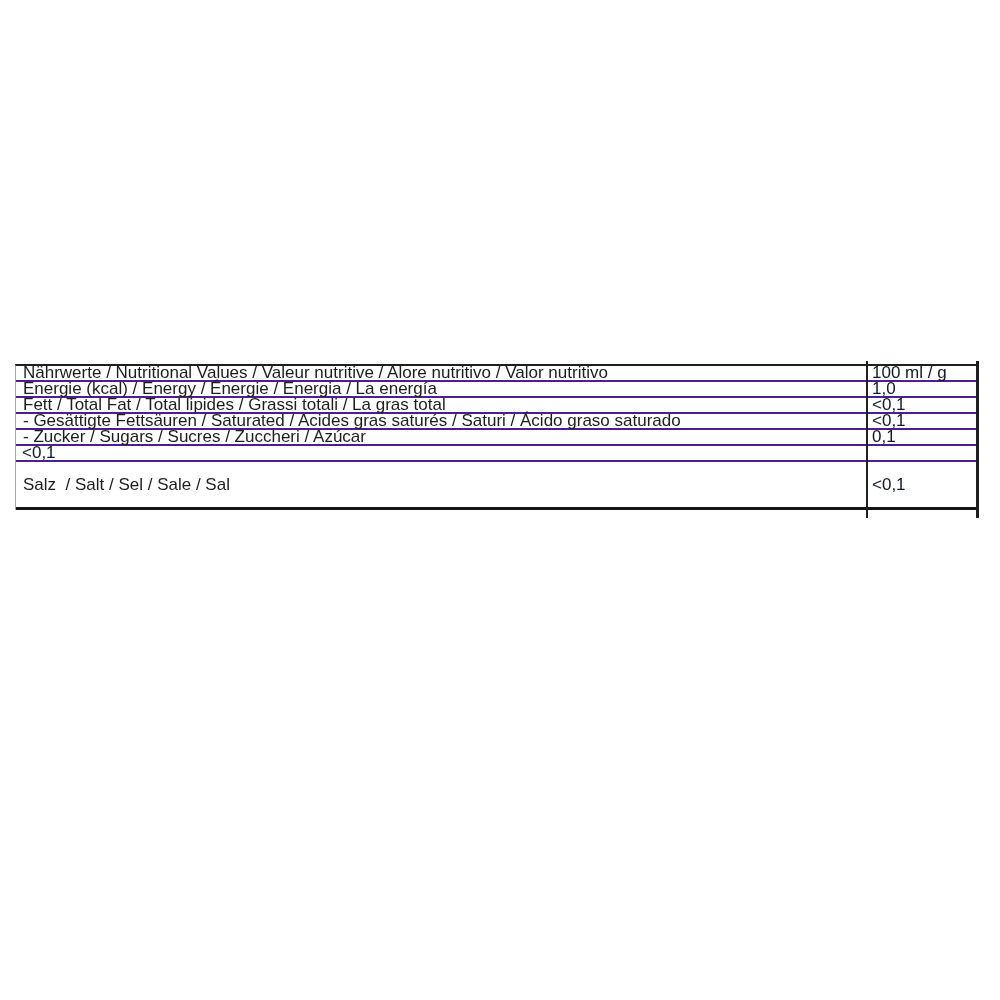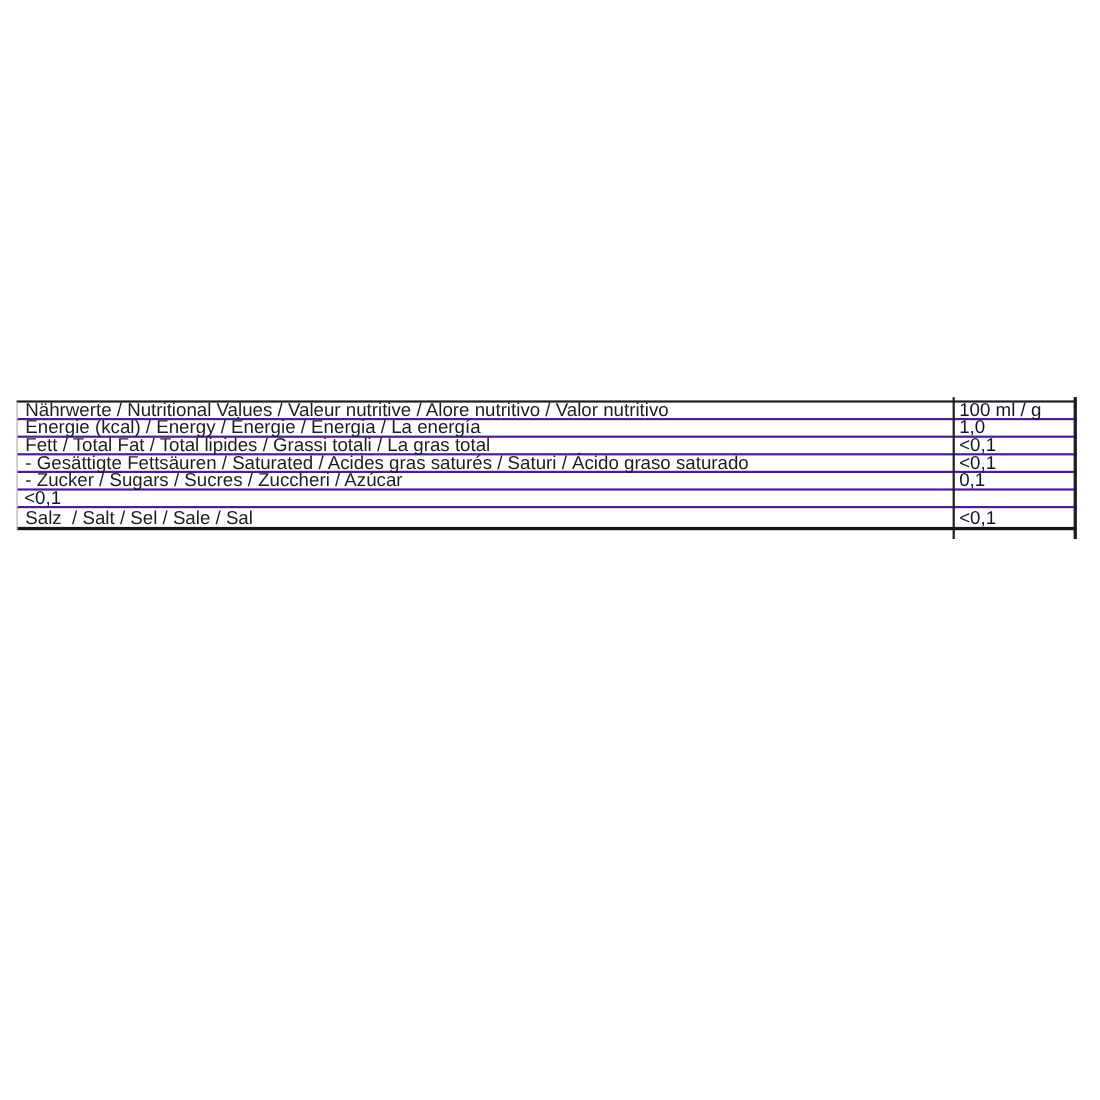--- a/index.html
+++ b/index.html
@@ -24,21 +24,21 @@
     background: #ffffff;
   }
   .t-row {
     display: flex;
     align-items: center;
     height: 16px;
     box-sizing: border-box;
     border-bottom: 2px solid #4c1d95;
   }
   .t-row:last-child {
-    height: 20px;
+    height: 48px;
     border-bottom: 3px solid #151515;
   }
   .label-cell {
     box-sizing: border-box;
     width: 850px;
     padding-left: 7px;
     font-size: 17px;
     color: #1d1d1d;
     white-space: pre;
     overflow: hidden;

